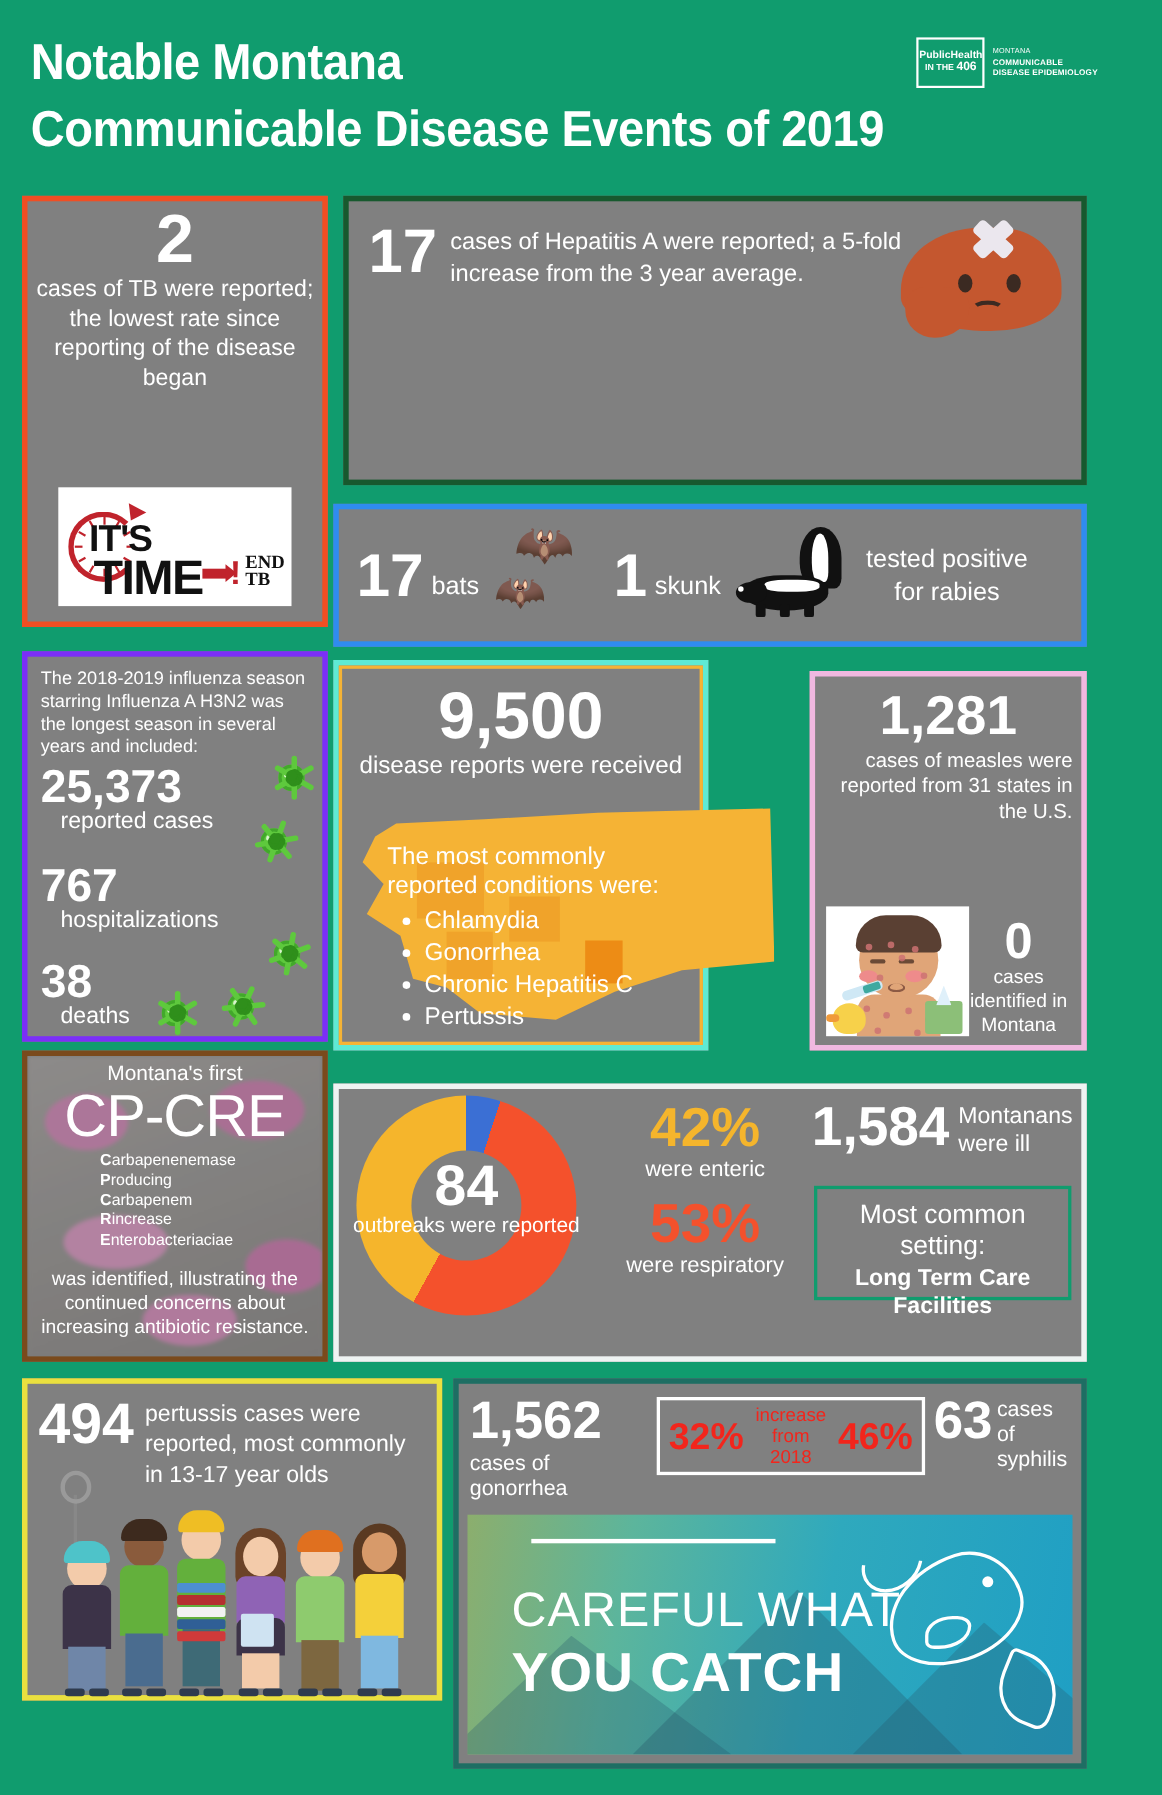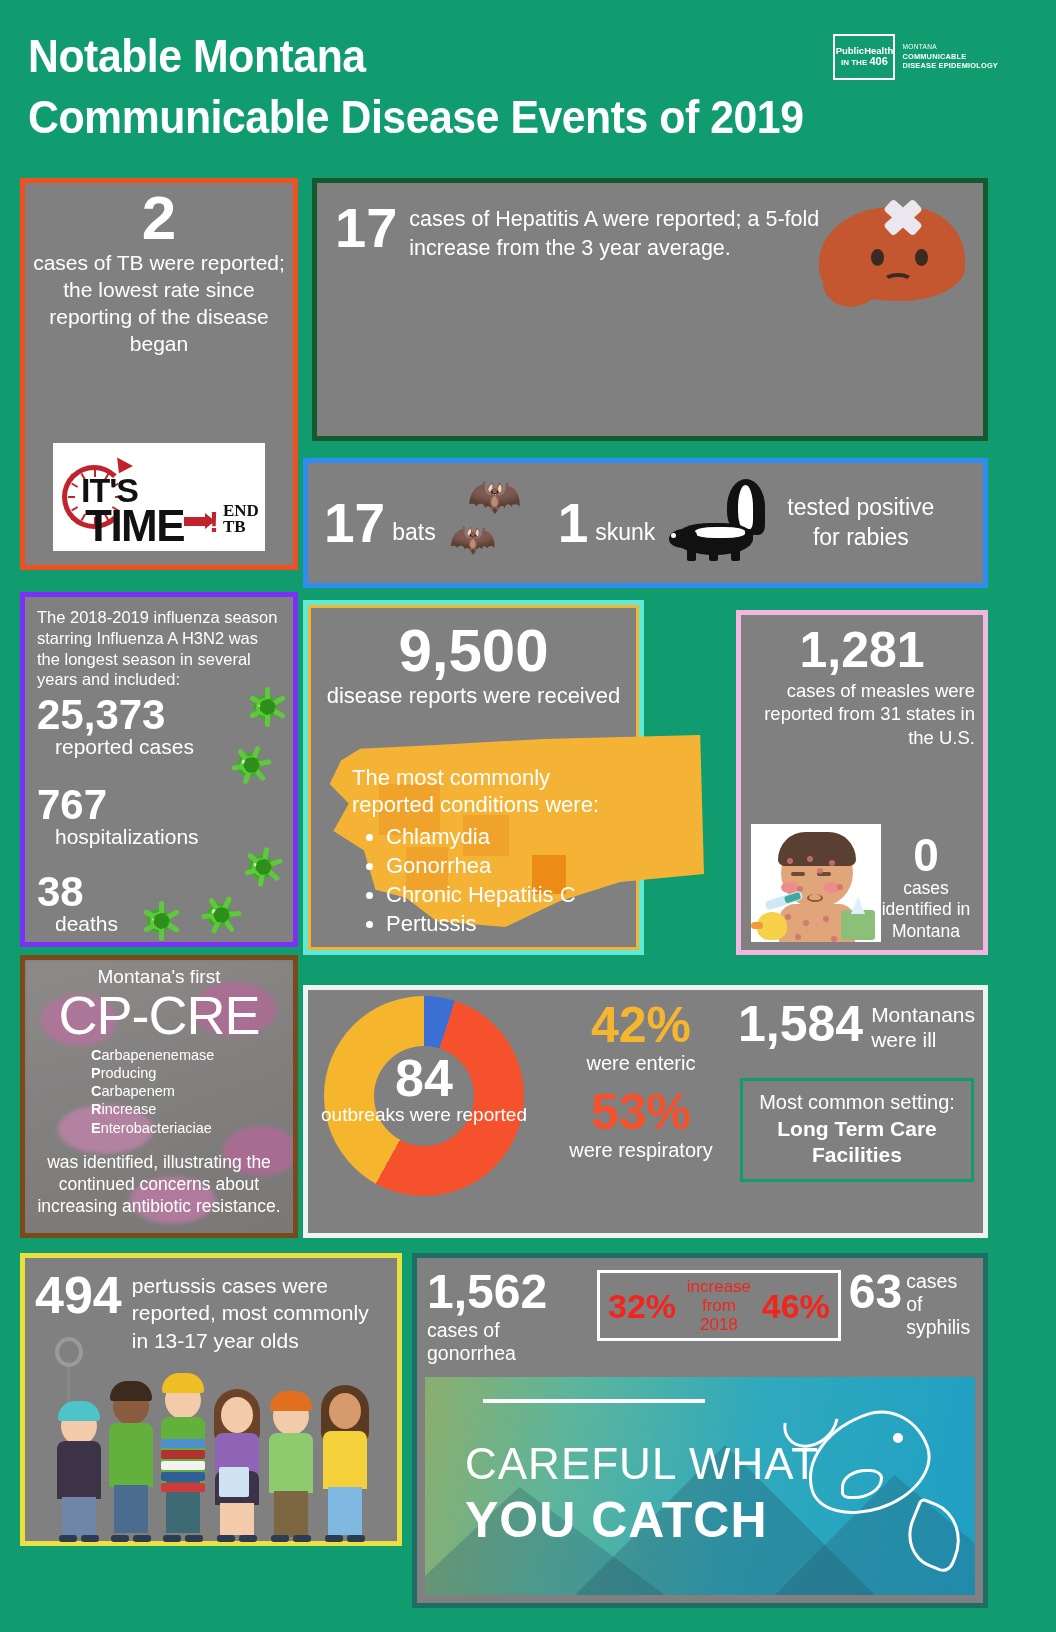--- a/index.html
+++ b/index.html
@@ -196,21 +196,21 @@
   #outbreaks .pcts { position:absolute; left: 238px; top: 10px; width: 190px; text-align:center; }
   #outbreaks .p42 { font-size: 50px; font-weight:700; color:#f5b52c; line-height:1; }
   #outbreaks .p42l { font-size: 20px; color:#fff; padding-top: 2px; }
   #outbreaks .p53 { font-size: 50px; font-weight:700; color:#f4512c; line-height:1; padding-top: 12px; }
   #outbreaks .p53l { font-size: 20px; color:#fff; padding-top: 2px; }
   #outbreaks .ill { position:absolute; left: 430px; top: 10px; display:flex; align-items:flex-start; gap: 8px; }
   #outbreaks .n1584 { font-size: 50px; font-weight:700; color:#fff; line-height:0.96; }
   #outbreaks .n1584l { font-size: 21px; color:#fff; padding-top: 2px; line-height:1.2; }
   #outbreaks .setting { position:absolute; left: 432px; top: 88px; width: 234px; height: 104px;
     border: 3px solid #109c6e; color:#fff; text-align:center; padding-top: 10px; }
-  #outbreaks .setting .s1 { font-size: 20px; }
+  #outbreaks .setting .s1 { font-size: 24px; }
   #outbreaks .setting .s2 { font-size: 21px; font-weight:700; line-height:1.22; padding-top: 2px; }
 
   
   #pert { left: 20px; top: 1253px; width: 382px; height: 293px; border: 5px solid #eae03f; }
   #pert .top { position:absolute; left: 10px; top: 12px; right: 8px; display:flex; gap: 10px; }
   #pert .n494 { font-size: 52px; font-weight:700; color:#fff; line-height:0.98; }
   #pert .t494 { font-size: 21px; color:#fff; line-height: 1.3; padding-top: 2px; }
   .teens { position:absolute; left: 22px; bottom: 2px; width: 340px; height: 228px; }
   .teen { position:absolute; bottom: 0; width: 50px; }
   .t-head { position:absolute; left: 8px; width: 36px; height: 38px; border-radius: 50%; }

